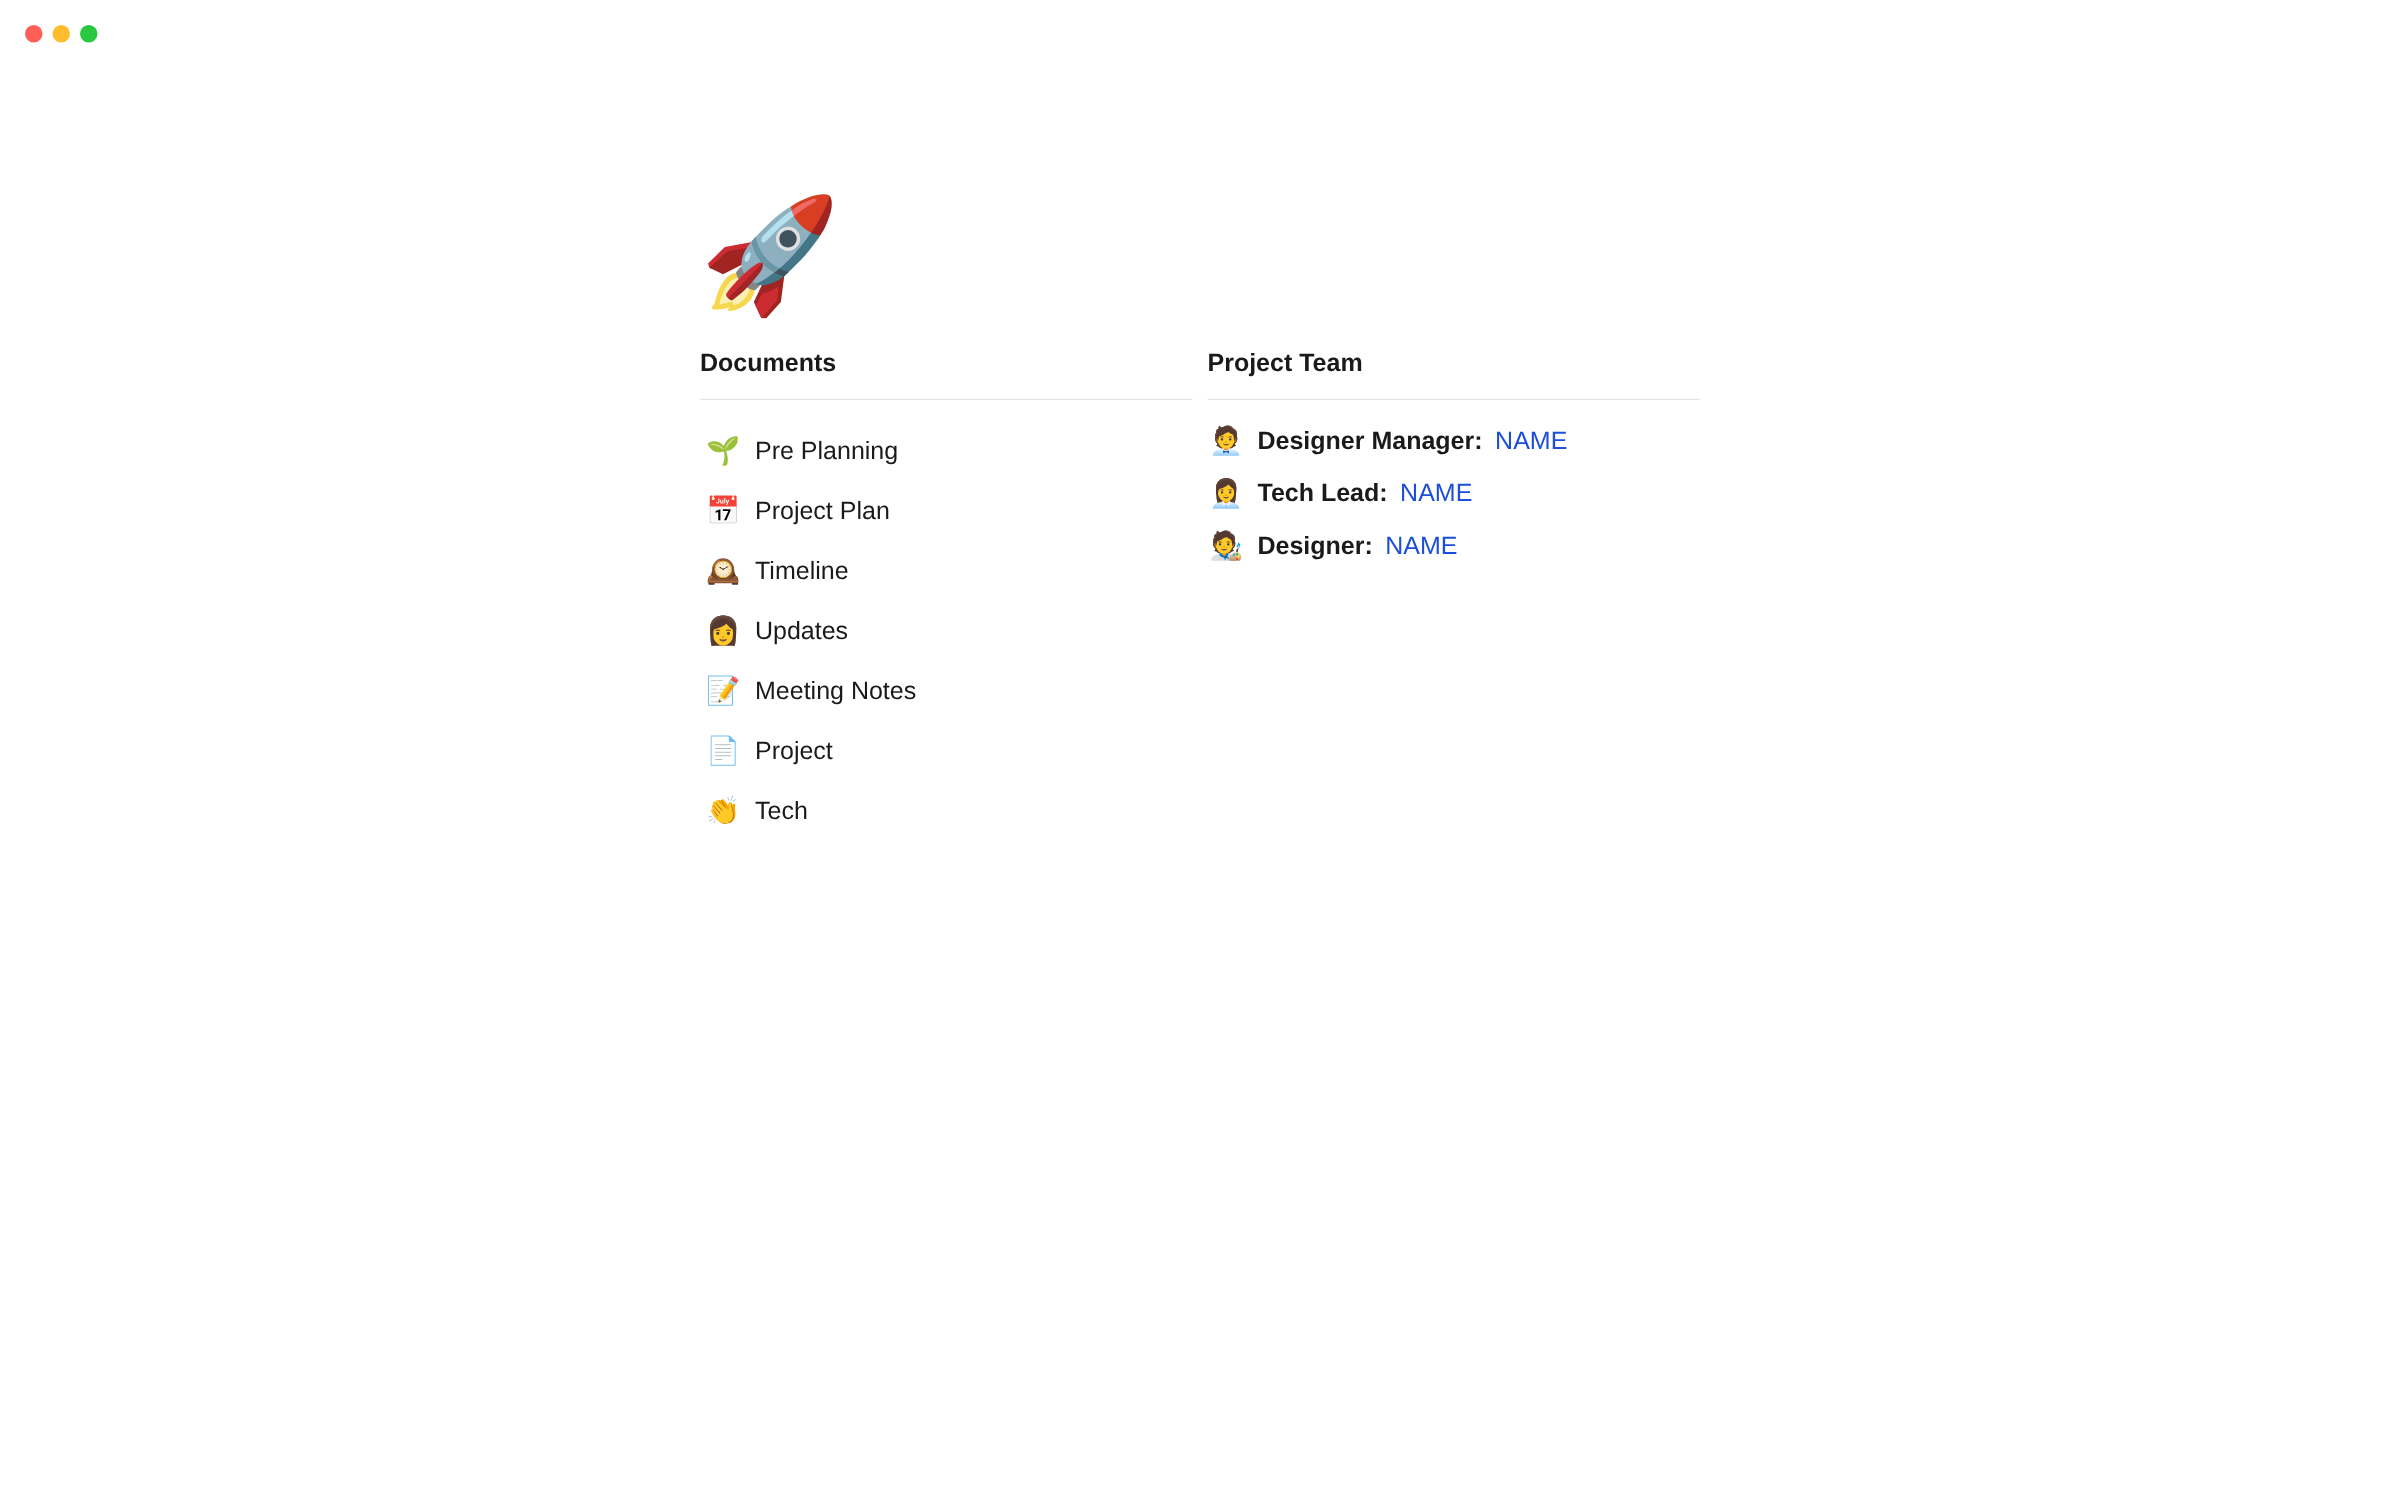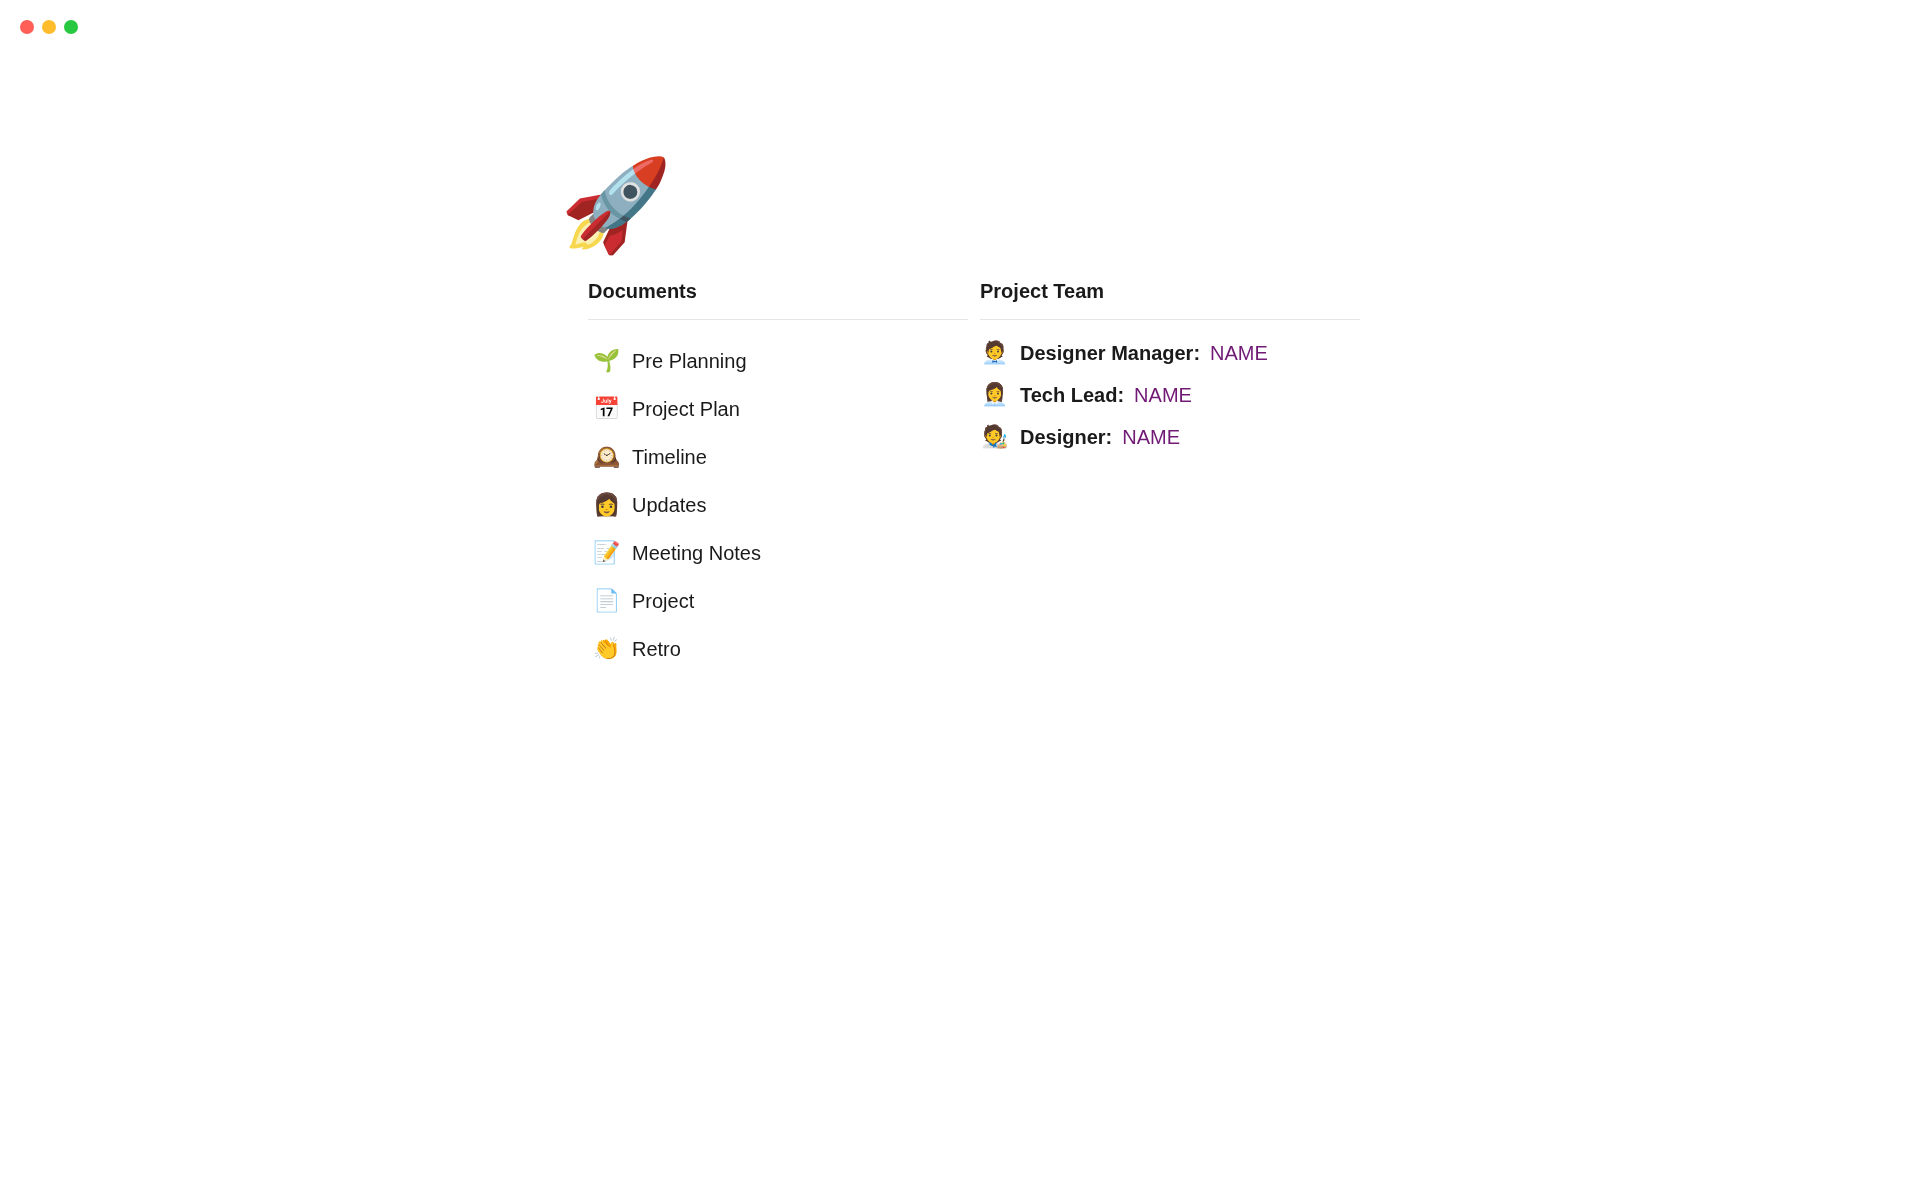--- a/index.html
+++ b/index.html
@@ -52,21 +52,20 @@
       font-size: 56px;
       font-weight: 800;
       color: #1a1a1a;
       margin-bottom: 60px;
       letter-spacing: -1px;
     }
 
     .columns-container {
       display: flex;
       gap: 12px;
-      margin-left: 28px;
     }
 
     .column {
       flex: 1;
     }
 
     .column-title {
       font-size: 20px;
       font-weight: 700;
       color: #1a1a1a;
@@ -129,21 +128,21 @@
       width: 30px;
       text-align: center;
     }
 
     .team-role {
       font-weight: 700;
     }
 
     .team-name {
       font-weight: 400;
-      color: #701a75;
+      color: #1d4ed8;
     }
   </style>
 </head>
 <body>
 
 <div class="traffic-lights">
   <div class="traffic-light tl-red"></div>
   <div class="traffic-light tl-yellow"></div>
   <div class="traffic-light tl-green"></div>
 </div>
@@ -179,21 +178,21 @@
           <li class="doc-item">
             <span class="doc-emoji">📝</span>
             <span class="doc-label">Meeting Notes</span>
           </li>
           <li class="doc-item">
             <span class="doc-emoji">📄</span>
             <span class="doc-label">Project</span>
           </li>
           <li class="doc-item">
             <span class="doc-emoji">👏</span>
-            <span class="doc-label">Retro</span>
+            <span class="doc-label">Tech</span>
           </li>
         </ul>
     </div>
 
     <div class="column">
       <h2 class="column-title">Project Team</h2>
       <div class="column-divider"></div>
       <ul class="team-list">
 
       <li class="team-item">

